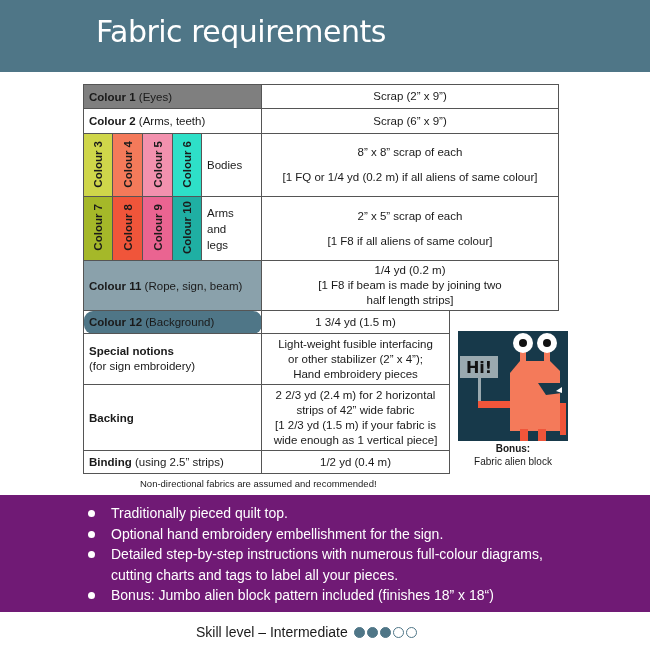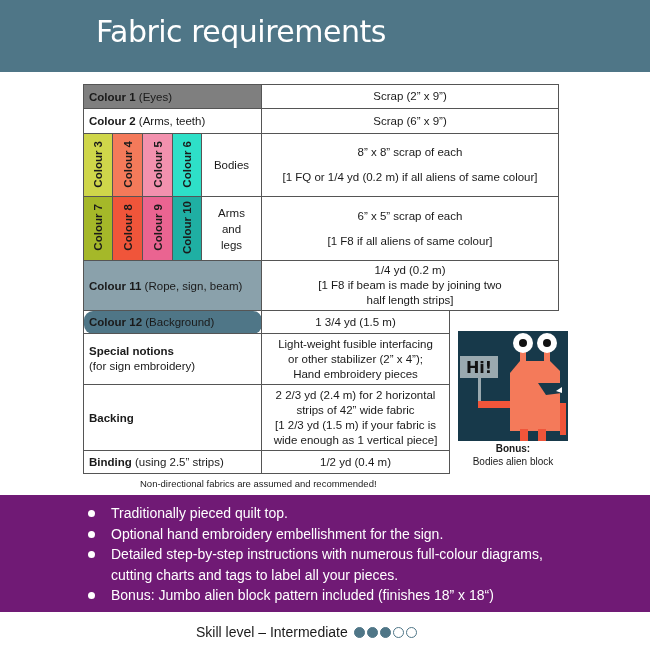--- a/index.html
+++ b/index.html
@@ -14,21 +14,21 @@
   #tbl-top { left:83px; top:84px; width:476px; }
   #tbl-bot { left:83px; top:310px; width:367px; }
   .c1 { background:#7f7f7f; }
   .c11 { background:#8aa1ab; }
   .c12 { background:#4f7687;border-radius:9px; }
   .val { text-align:center; line-height:15px;margin-top:32px; }
   b { font-weight:bold; }
   .swatch { width:19px; padding:0 !important; text-align:center; }
   .swatch span { display:inline-block; writing-mode:vertical-rl; transform:rotate(180deg);
                  font-weight:bold; font-size:11.5px; white-space:nowrap; }
-  .partlabel { text-align:center; line-height:16px; }
+  .partlabel { text-align:left; line-height:16px; }
 
   .note { position:absolute; left:140px; top:478px; font-size:9.5px; color:#222; }
 
   .alien { position:absolute; left:458px; top:331px; width:110px; height:110px; background:#17394a;border-radius:12px; }
   .bonus-cap { position:absolute; left:458px; top:442px; width:110px; text-align:center; font-size:10px; line-height:13px; }
 
   .bottom { position:absolute; left:0; top:495px; width:650px; height:117px; background:#701a75; }
   .bottom ul { margin:0; padding:0; list-style:none; position:absolute; left:88px; top:8px; }
   .bottom li { color:#ffffff; font-size:14px; line-height:20.5px; position:relative; padding-left:23px; width:460px; }
   .bottom li .dot { position:absolute; left:0; top:7px; width:7px; height:7px; border-radius:50%; background:#fff; }
@@ -78,21 +78,21 @@
     <td class="swatch" style="background:#a5b829"><span>Colour 7</span></td>
     <td class="swatch" style="background:#f0553a"><span>Colour 8</span></td>
     <td class="swatch" style="background:#ea6491"><span>Colour 9</span></td>
     <td class="swatch" style="background:#1fafa3"><span>Colour 10</span></td>
     <td class="partlabel">
       <div>Arms</div>
       <div>and</div>
       <div>legs</div>
     </td>
     <td class="val">
-      <div style="margin-bottom:10px">6” x 5” scrap of each</div>
+      <div style="margin-bottom:10px">2” x 5” scrap of each</div>
       <div>[1 F8 if all aliens of same colour]</div>
     </td>
   </tr>
   <tr style="height:50px">
     <td colspan="5" class="c11"><b>Colour 11</b><span> (Rope, sign, beam)</span></td>
     <td class="val">
       <div>1/4 yd (0.2 m)</div>
       <div>[1 F8 if beam is made by joining two</div>
       <div>half length strips]</div>
     </td>
@@ -162,21 +162,21 @@
     <polygon points="80,52 104,52 104,62 88,64" fill="#17394a"></polygon>
     <polygon points="98,60 104,56 104,62" fill="#ffffff"></polygon>
 
     <rect x="62" y="98" width="8" height="12" fill="#f0553a"></rect>
     <rect x="80" y="98" width="8" height="12" fill="#f0553a"></rect>
     <rect x="102" y="72" width="6" height="32" fill="#f0553a"></rect>
   </svg>
 </div>
 <div class="bonus-cap">
   <div><b>Bonus:</b></div>
-  <div>Bodies alien block</div>
+  <div>Fabric alien block</div>
 </div>
 
 <div class="bottom">
   <ul>
     <li><span class="dot"></span><span>Traditionally pieced quilt top.</span></li>
     <li><span class="dot"></span><span>Optional hand embroidery embellishment for the sign.</span></li>
     <li><span class="dot"></span><span>Detailed step-by-step instructions with numerous full-colour diagrams, cutting charts and tags to label all your pieces.</span></li>
     <li style="width:480px"><span class="dot"></span><span>Bonus: Jumbo alien block pattern included (finishes 18” x 18“)</span></li>
   </ul>
 </div>

